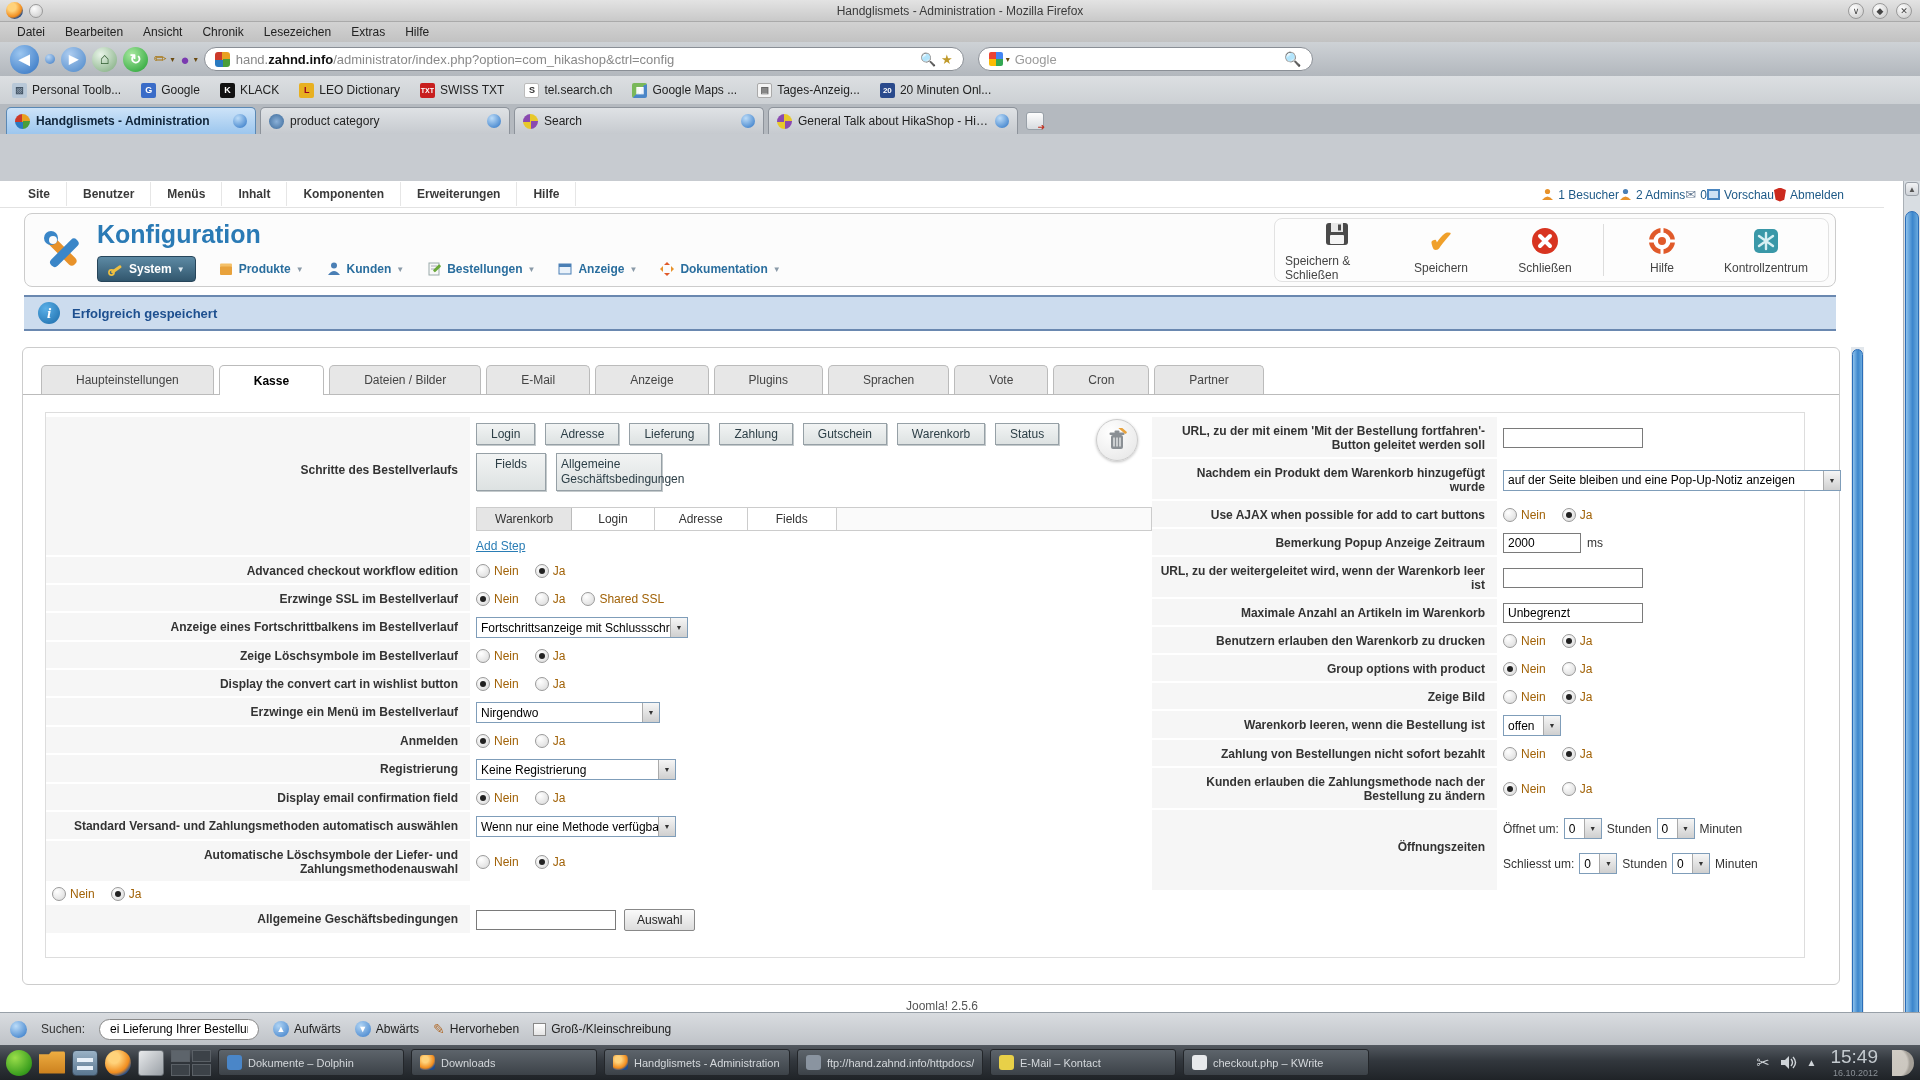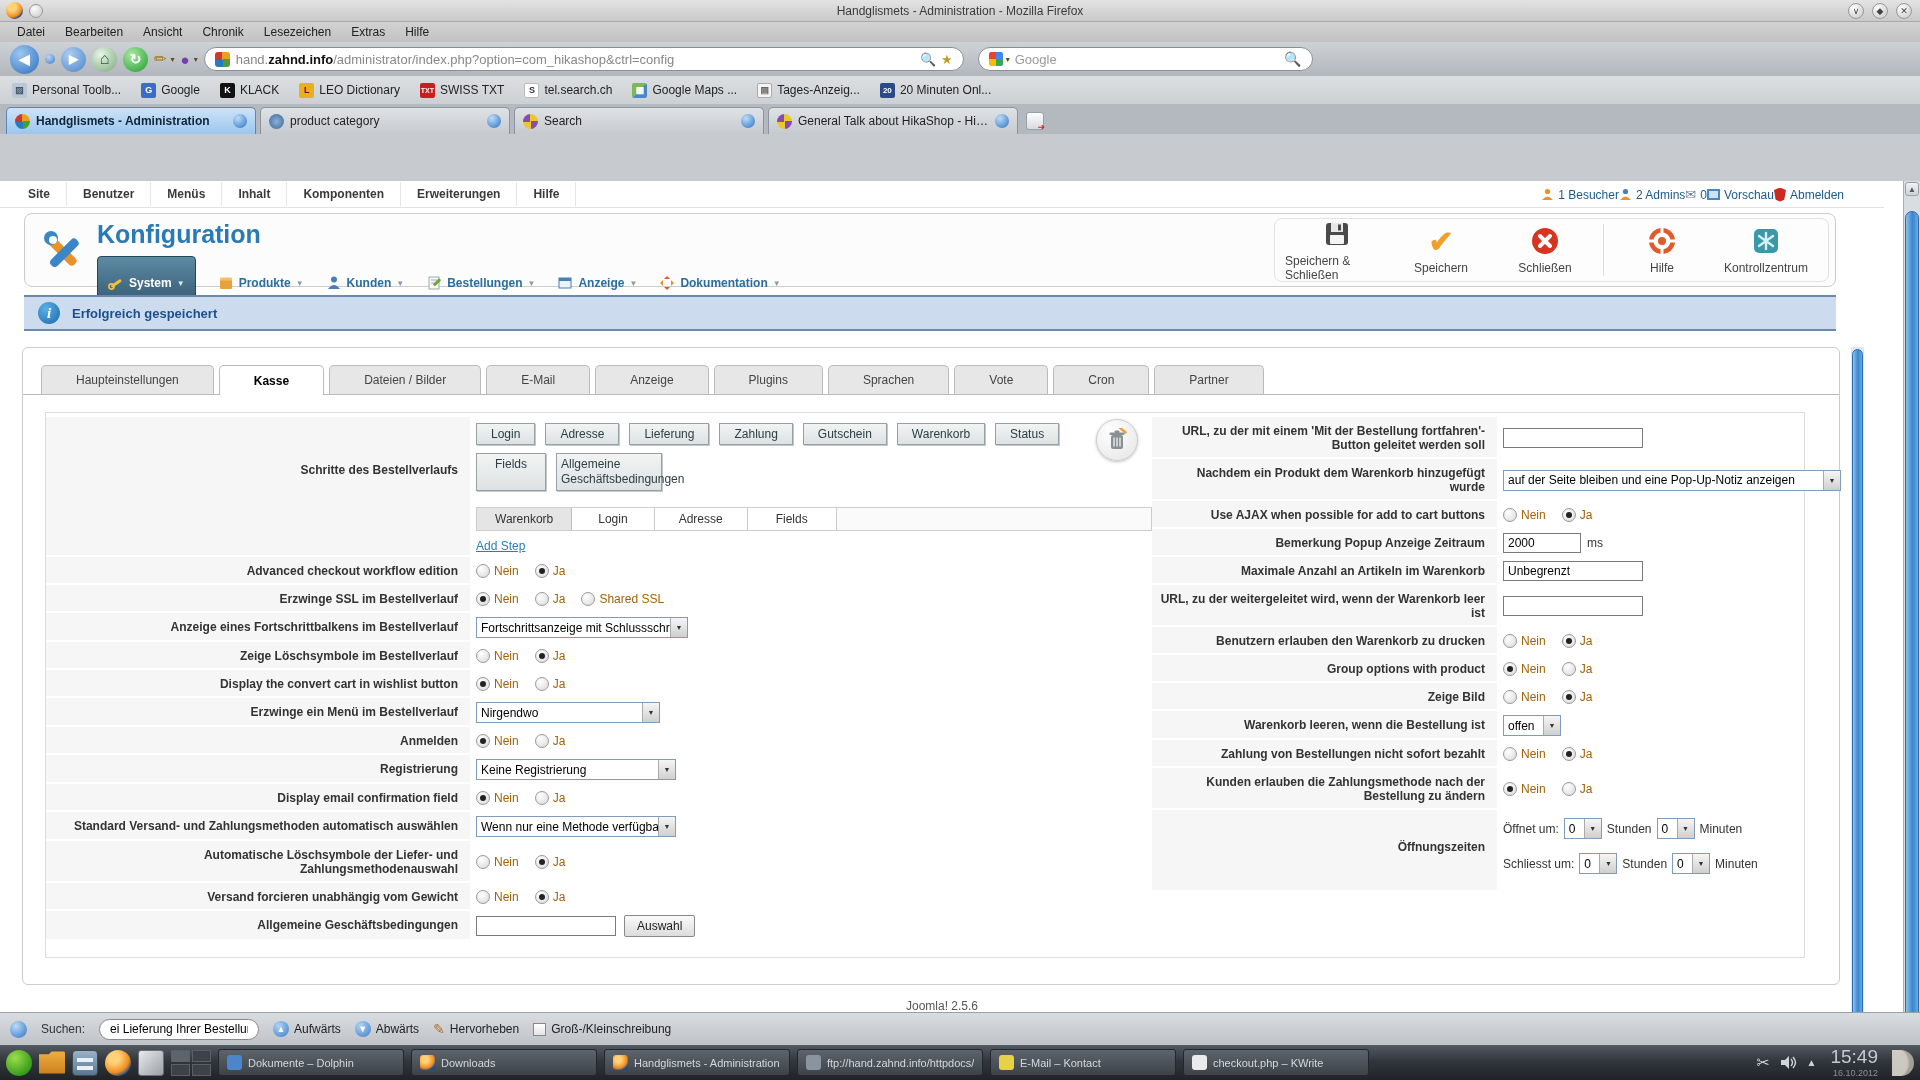--- a/index.html
+++ b/index.html
@@ -81,21 +81,21 @@
     clip-path:polygon(50% 0,100% 18%,86% 88%,50% 100%,14% 88%,0 18%); }
 
   
   .panel { position:absolute; top:32px; left:24px; right:48px; height:74px; background:#fcfcfc;
     border:1px solid #ccc; border-radius:8px; }
   .hicon { position:absolute; left:14px; top:12px; width:50px; height:50px; }
   .ptitle { position:absolute; left:72px; top:6px; font-size:25px; font-weight:bold; color:#2a7ab5; }
   .hkmenu { position:absolute; left:72px; top:42px; display:flex; align-items:center; gap:22px; }
   .hk { display:flex; align-items:center; gap:5px; color:#2a6e9e; font-weight:bold; }
   .hk .caret { font-size:8px; color:#8a9aa8; }
-  .hk.active { background:linear-gradient(#5d8aa4,#31566d); color:#fff; border-radius:4px; padding:18px 10px; border:1px solid #27455a; }
+  .hk.active { background:linear-gradient(#5d8aa4,#31566d); color:#fff; border-radius:4px; padding:4px 10px; border:1px solid #27455a; }
   .hk.active .caret { color:#dce8f0; }
   .mi { width:16px; height:16px; display:inline-block; }
   .toolbarbox { position:absolute; right:6px; top:4px; height:64px; border:1px solid #e2e2e2; border-radius:8px;
     background:#fdfdfd; display:flex; align-items:center; padding:0 10px; }
   .tb { width:104px; display:flex; flex-direction:column; align-items:center; gap:4px; color:#444; }
   .tb .ticon { height:32px; display:flex; align-items:center; justify-content:center; }
   .tbsep { width:1px; height:52px; background:#ddd; margin:0 6px; }
 
   
   .alert { position:absolute; top:114px; left:24px; right:48px; height:36px; background:#ccdcee;
@@ -667,21 +667,20 @@
                   </span>
                   <span class="rlabel">Nein</span>
                 <span class="radio on">
                     <span class="dot"></span>
                   </span>
                   <span class="rlabel">Ja</span>
               </div>
             </div>
 
             <div class="row">
-              <div class="lbl">Versand forcieren unabhängig vom Gewicht</div>
               <div class="ctl">
                 <span class="radio">
                     <span class="dot"></span>
                   </span>
                   <span class="rlabel">Nein</span>
                 <span class="radio on">
                     <span class="dot"></span>
                   </span>
                   <span class="rlabel">Ja</span>
               </div>
@@ -731,30 +730,30 @@
 
             <div class="row">
               <div class="lbl">Bemerkung Popup Anzeige Zeitraum</div>
               <div class="ctl">
                 <input class="tinput" style="width: 78px; margin-right: 6px;" value="2000">
                 <span>ms</span>
               </div>
             </div>
 
             <div class="row">
+              <div class="lbl">URL, zu der weitergeleitet wird, wenn der Warenkorb leer ist</div>
+              <div class="ctl">
+                  <input class="tinput" style="width: 140px;" value="">
+                </div>
+            </div>
+
+            <div class="row">
               <div class="lbl">Maximale Anzahl an Artikeln im Warenkorb</div>
               <div class="ctl">
                   <input class="tinput" style="width: 140px;" value="Unbegrenzt">
-                </div>
-            </div>
-
-            <div class="row">
-              <div class="lbl">URL, zu der weitergeleitet wird, wenn der Warenkorb leer ist</div>
-              <div class="ctl">
-                  <input class="tinput" style="width: 140px;" value="">
                 </div>
             </div>
 
             <div class="row">
               <div class="lbl">Benutzern erlauben den Warenkorb zu drucken</div>
               <div class="ctl">
                 <span class="radio">
                     <span class="dot"></span>
                   </span>
                   <span class="rlabel">Nein</span>

